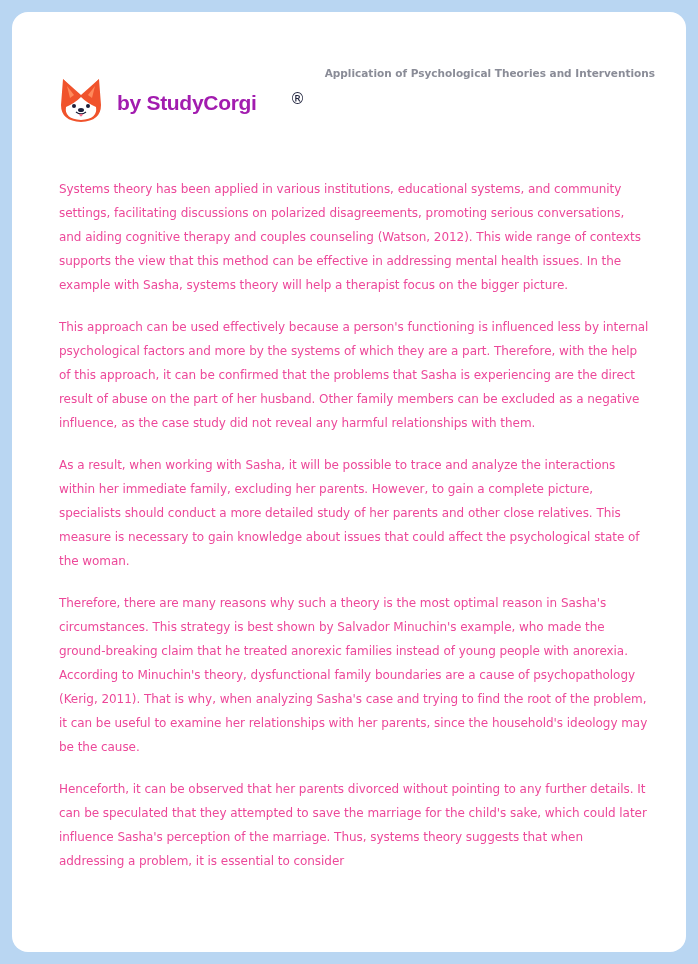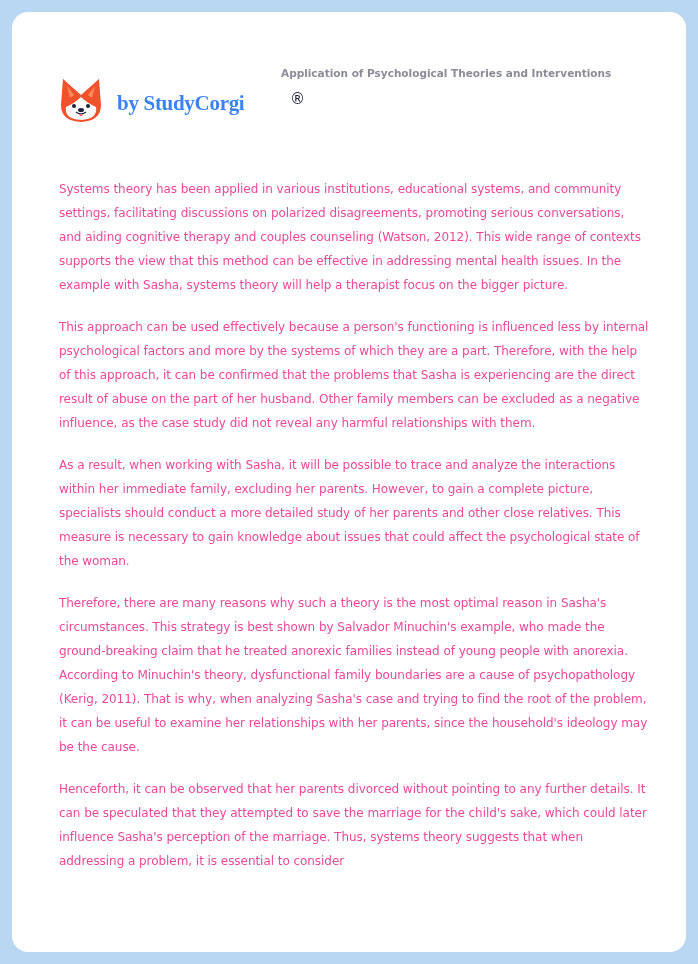--- a/index.html
+++ b/index.html
@@ -40,42 +40,42 @@
       align-items: center;
     }
     .logo-icon {
       width: 42px;
       height: 46px;
       display: block;
     }
     .logo-text {
       margin-left: 15px;
       margin-top: 6px;
-      font-family: Liberation Serif, serif;
+      font-family: Liberation Sans, sans-serif;
       font-weight: bold;
       font-size: 21px;
-      color: #3b82f6;
+      color: #a21caf;
       letter-spacing: -0.3px;
       white-space: nowrap;
     }
     .logo-reg {
       position: absolute;
       left: 230px;
       top: 16px;
       font-family: "DejaVu Sans", sans-serif;
       font-size: 15px;
       color: #1c1f3a;
       line-height: 1;
     }
     .meta {
       position: absolute;
-      right: 25px;
+      right: 31px;
       top: 54px;
       width: 380px;
-      text-align: left;
+      text-align: right;
     }
     .meta-title {
       font-family: "DejaVu Sans", sans-serif;
       font-weight: bold;
       font-size: 10.5px;
       line-height: 14px;
       color: #8a8c97;
     }
     .meta-url {
       margin-top: 3px;

